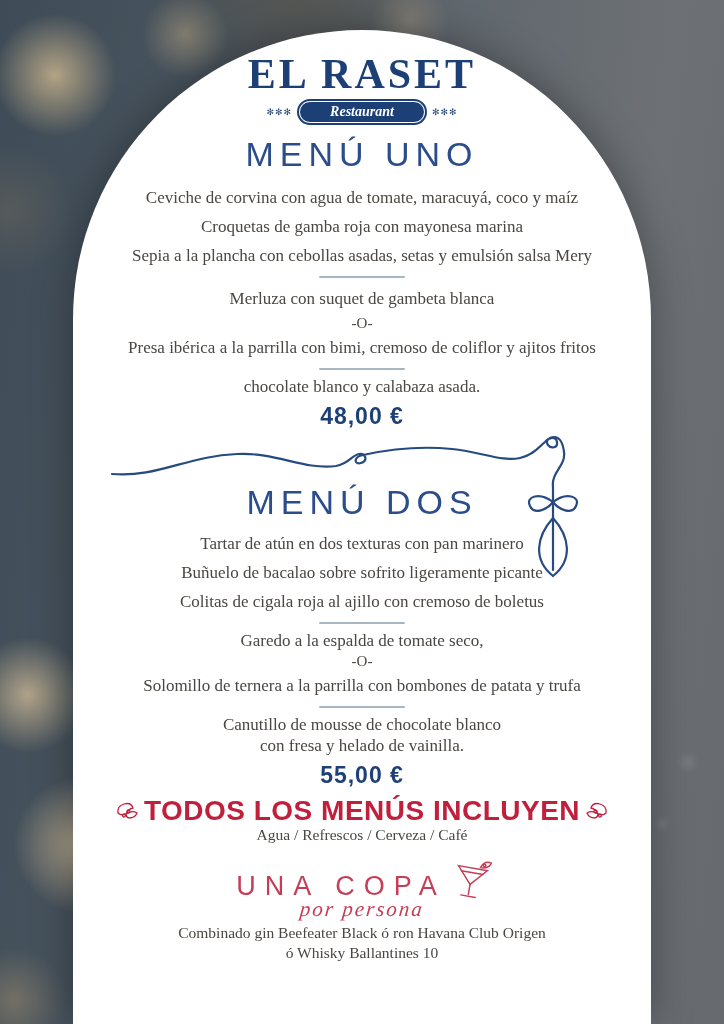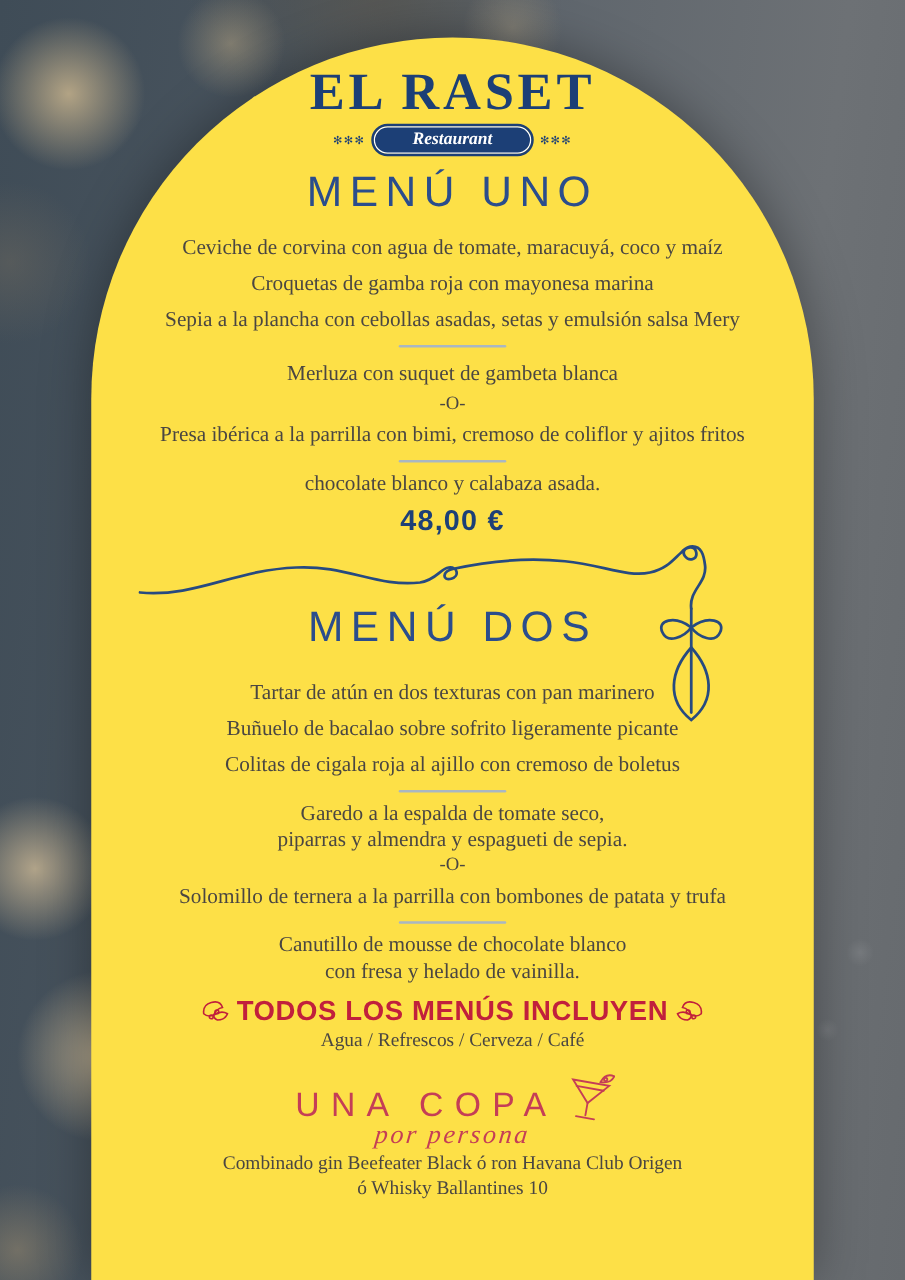--- a/index.html
+++ b/index.html
@@ -15,21 +15,21 @@
       radial-gradient(circle 90px at 8px 210px,  rgba(118,110,96,.4),  rgba(118,110,96,0) 72%),
       radial-gradient(circle 80px at 28px 695px, rgba(188,172,142,.9), rgba(188,172,142,0) 72%),
       radial-gradient(circle 95px at 82px 845px, rgba(182,168,140,.95),rgba(182,168,140,0) 72%),
       radial-gradient(circle 70px at 14px 1000px,rgba(152,137,110,.55),rgba(152,137,110,0) 75%),
       radial-gradient(circle 16px at 688px 762px, rgba(255,255,255,.09), rgba(255,255,255,0) 70%),
       radial-gradient(circle 13px at 662px 824px, rgba(255,255,255,.08), rgba(255,255,255,0) 70%),
       linear-gradient(97deg,#3f4c57 0%,#49545e 28%,#5f666d 52%,#6d7175 80%,#666a6e 100%);
   }
   .card{
     position:absolute;left:73px;top:30px;width:578px;height:994px;
-    background:#fde047;border-radius:289px 289px 0 0;
+    background:#ffffff;border-radius:289px 289px 0 0;
     box-shadow:0 0 40px rgba(0,0,0,.35);
     text-align:center;box-sizing:border-box;padding-top:22px;
   }
   .logo-title{
     font-family:"Liberation Serif",serif;font-weight:700;
     font-size:42px;line-height:44px;letter-spacing:3px;color:#1c3f76;
   }
   .logo-sub-row{margin-top:3px;height:26px;display:flex;align-items:center;justify-content:center;gap:7px;}
   .logo-flourish{font-size:9px;color:#1c3f76;letter-spacing:1px;}
   .logo-pill{
@@ -48,21 +48,21 @@
   .or-sep{line-height:20px;font-size:15px;color:#4a4642;}
   .rule{width:86px;height:2px;background:#a9b7c3;margin:6px auto 6px auto;border-radius:1px;}
   .price{
     margin-top:5px;font-family:"Liberation Sans",sans-serif;font-weight:700;
     font-size:23px;line-height:28px;letter-spacing:1px;color:#1d4077;
   }
   .squiggle-wrap{position:relative;height:50px;margin-top:2px;pointer-events:none;}
   .squiggle-wrap svg{position:absolute;left:29px;top:0;overflow:visible;}
   .includes-heading{
     margin-top:9px;display:flex;align-items:center;justify-content:center;gap:4px;
-    font-family:"Liberation Sans",sans-serif;font-weight:700;font-size:22px;line-height:26px;
+    font-family:"Liberation Sans",sans-serif;font-weight:700;font-size:28px;line-height:26px;
     color:#c1203c;letter-spacing:.5px;
   }
   .small-serif{font-size:15.5px;line-height:21px;color:#4a4642;}
   .copa{margin-top:6px;position:relative;}
   .copa-title{
     display:inline-block;font-family:"Liberation Sans",sans-serif;font-weight:400;
     font-size:27px;line-height:29px;letter-spacing:9px;color:#c53e56;
   }
   .copa-glass{position:relative;top:6px;left:4px;}
   .copa-sub{
@@ -111,34 +111,34 @@
         <path d="M 451,70 C 438,60 423,64 428,74 C 432,83 445,78 451,70 Z"></path>
         <path d="M 451,70 C 464,60 479,64 474,74 C 470,83 457,78 451,70 Z"></path>
         <path d="M 451,86 C 434,105 431,128 451,144 C 471,128 468,105 451,86 Z"></path>
         <path d="M 451,88 L 451,138"></path>
       </g>
     </svg>
   </div>
 
   <div class="menu-title" style="margin-top:0;">MENÚ DOS</div>
 
-  <div class="items" style="margin-top:17px;">
+  <div class="items" style="margin-top:7px;">
     <div class="item">Tartar de atún en dos texturas con pan marinero</div>
     <div class="item">Buñuelo de bacalao sobre sofrito ligeramente picante</div>
     <div class="item">Colitas de cigala roja al ajillo con cremoso de boletus</div>
     <div class="rule"></div>
     <div class="item-tight">Garedo a la espalda de tomate seco,</div>
-    <div class="item-tight">piparras y almendra y espagueti de sepia.</div>
     <div class="or-sep">-O-</div>
     <div class="item">Solomillo de ternera a la parrilla con bombones de patata y trufa</div>
     <div class="rule"></div>
     <div class="item-tight">Canutillo de mousse de chocolate blanco</div>
     <div class="item-tight">con fresa y helado de vainilla.</div>
   </div>
 
+  <div class="price">55,00 €</div>
 
   <div class="includes-heading">
     <svg width="24" height="22" viewBox="0 0 24 22">
       <g fill="none" stroke="#c1203c" stroke-width="1.3">
         <path d="M2 13 Q1 6 8 4 Q15 2 17 8 Q12 9 10 14 Q5 16 2 13 Z"></path>
         <path d="M10 14 Q16 10 21 13 Q19 18 13 18 Q10 17 10 14 Z"></path>
         <circle cx="8" cy="15.5" r="1.5"></circle>
           <circle cx="12.5" cy="11.5" r="1.5"></circle>
       </g>
     </svg>

